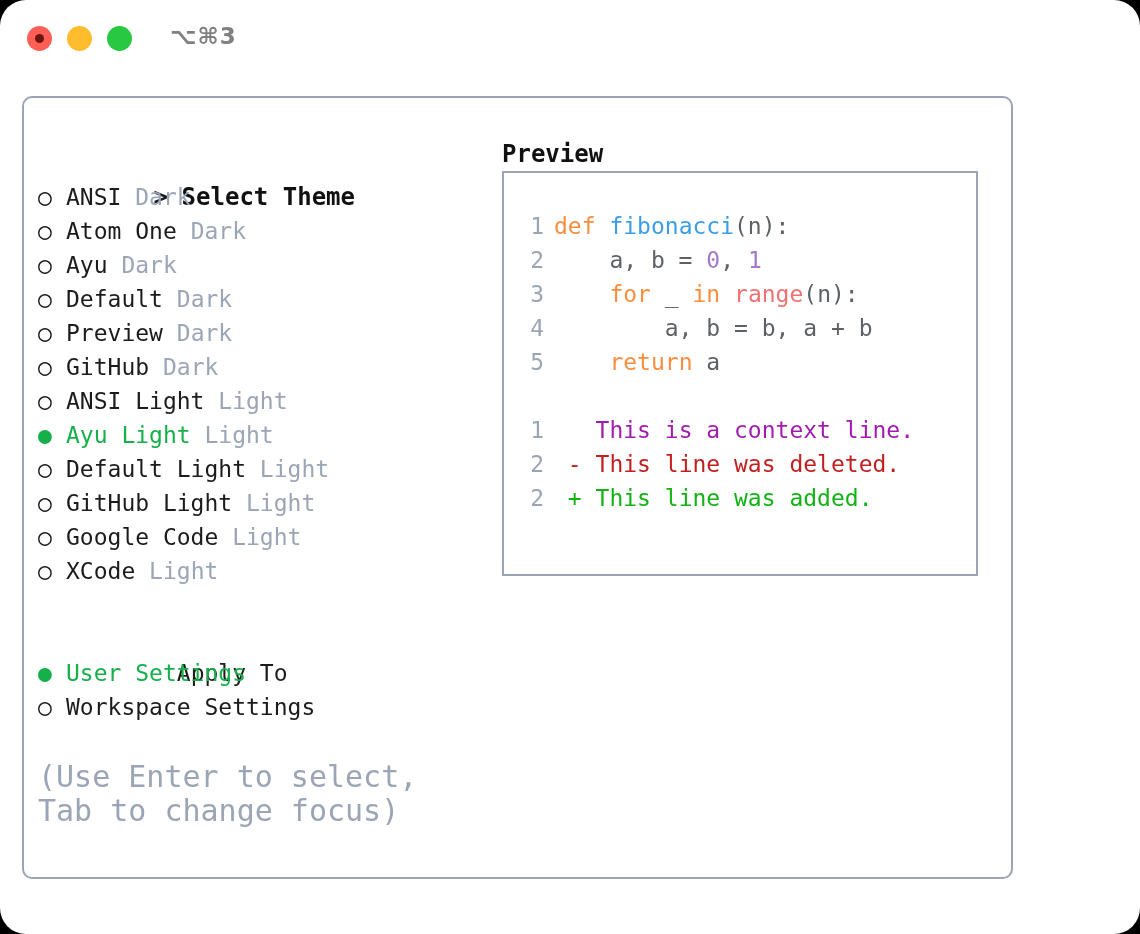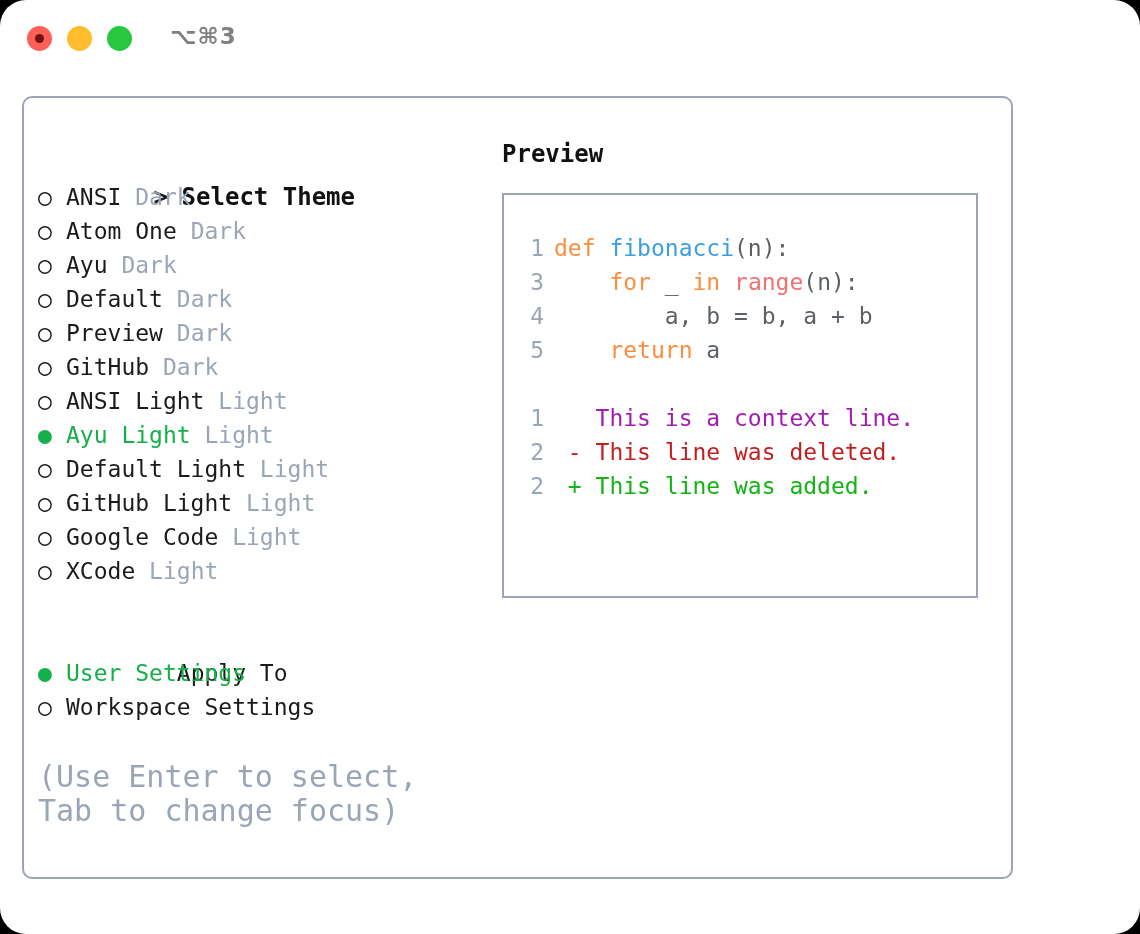--- a/index.html
+++ b/index.html
@@ -134,21 +134,20 @@
     top: 39px;
     width: 490px;
   }
   #preview-title {
     font-size: 24px;
     font-weight: 700;
     color: #111111;
     line-height: 34px;
   }
   #preview-box {
-    margin-top: 22px;
     width: 476px;
     height: 405px;
     border: 2px solid #9ba5b5;
     box-sizing: border-box;
     background: #ffffff;
     padding: 36px 0 0 14px;
   }
   .code-line {
     font-size: 23px;
     line-height: 34px;
@@ -223,20 +222,21 @@
       <div class="spacer-sm"></div>
 
       <div id="hint">(Use Enter to select, Tab to change focus)</div>
     </div>
 
     <div id="right-col">
       <div id="preview-title">Preview</div>
       <div id="preview-box">
         <div id="code-block">
             <div class="code-line"><span class="ln">1</span><span class="kw">def </span><span class="fn">fibonacci</span><span class="plain">(n):</span></div>
+            <div class="code-line"><span class="ln">2</span><span class="plain">    a, b = </span><span class="num">0</span><span class="plain">, </span><span class="num">1</span></div>
             <div class="code-line"><span class="ln">3</span><span class="plain">    </span><span class="kw">for</span><span class="plain"> _ </span><span class="kw">in</span><span class="plain"> </span><span class="call">range</span><span class="plain">(n):</span></div>
             <div class="code-line"><span class="ln">4</span><span class="plain">        a, b = b, a + b</span></div>
             <div class="code-line"><span class="ln">5</span><span class="plain">    </span><span class="kw">return</span><span class="plain"> a</span></div>
           </div>
         <div class="code-gap"></div>
         <div id="diff-block">
             <div class="code-line"><span class="ln">1</span><span class="ctx">   </span><span class="ctx">This is a context line.</span></div>
             <div class="code-line"><span class="ln">2</span><span class="del"> - </span><span class="del">This line was deleted.</span></div>
             <div class="code-line"><span class="ln">2</span><span class="add"> + </span><span class="add">This line was added.</span></div>
           </div>

